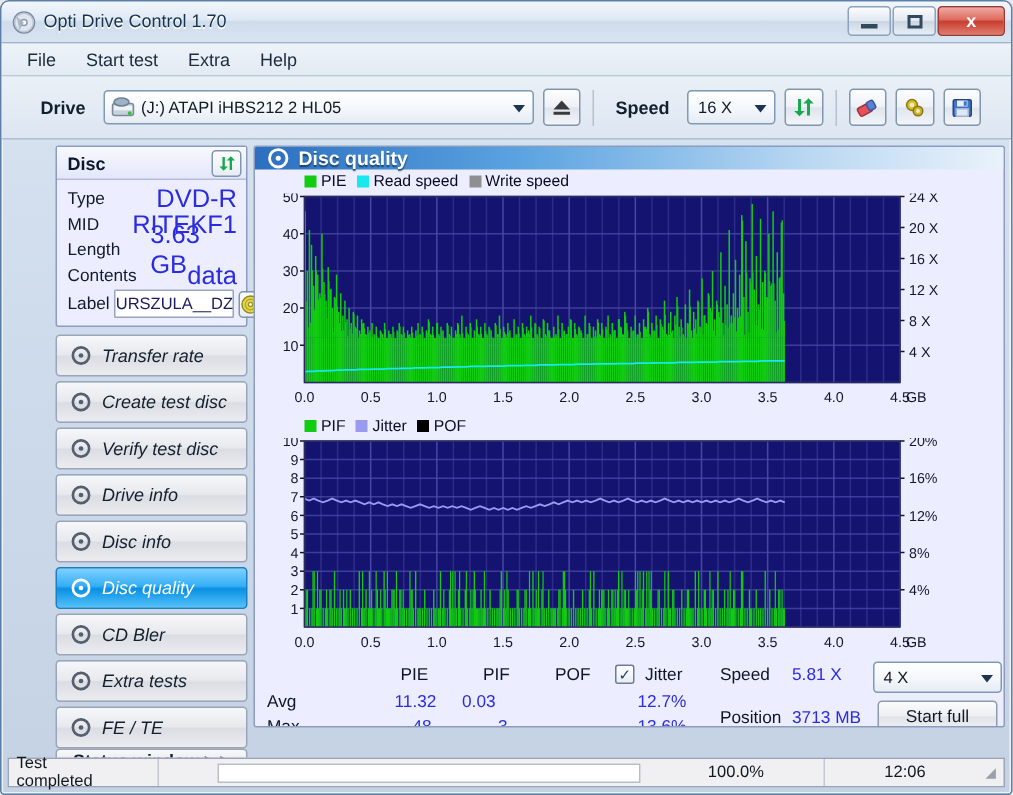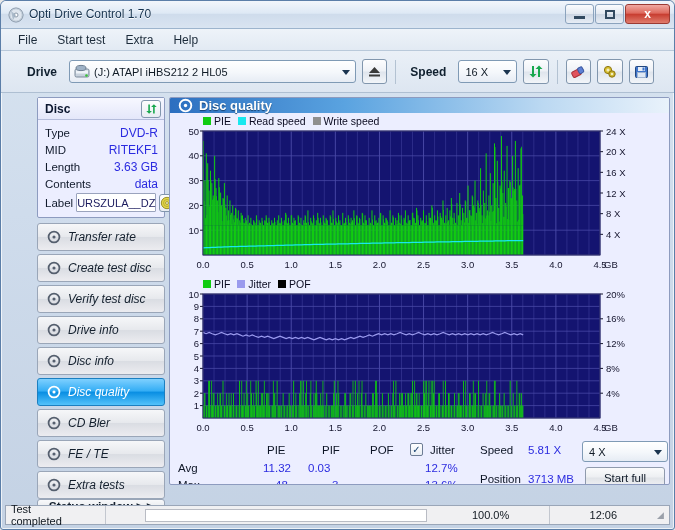--- a/index.html
+++ b/index.html
@@ -104,21 +104,21 @@
   }
   .disc-head .t { font-weight: bold; font-size: 12px; color: #0c1730; }
   .mini-btn {
     width: 20px; height: 18px; border: 1px solid #8196ad; border-radius: 3px;
     background: linear-gradient(180deg,#fdfdfe,#e8ecf3);
     display: flex; align-items: center; justify-content: center;
   }
   .disc-rows { padding: 4px 6px 5px 7px; }
   .drow { display: flex; justify-content: space-between; align-items: center; height: 17px; }
   .drow .k { color: #111a2c; font-size: 11.5px; }
-  .drow .v { color: #2b2be0; font-size: 12px; margin-left: 20px; }
+  .drow .v { color: #2b2be0; font-size: 17px; margin-left: 20px; }
   .label-row { display: flex; align-items: center; gap: 3px; margin-top: 1px; }
   .label-row .k { color: #111a2c; font-size: 11.5px; }
   .label-box {
     flex: 1; height: 19px; border: 1px solid #9aa3bd; background: #fff;
     font-size: 11px; color: #1b1b5e; display: flex; align-items: center;
     justify-content: center; border-radius: 1px;
   }
   .nav { margin-top: 5px; display: flex; flex-direction: column; gap: 3px; font-style: italic; }
   .navbtn {
     height: 28px; display: flex; align-items: center; gap: 7px; padding-left: 9px;
@@ -364,28 +364,28 @@
               <circle cx="8" cy="8" r="6.2" fill="none" stroke="#555f6e" stroke-width="2"></circle>
               <circle cx="8" cy="8" r="1.8" fill="#555f6e"></circle>
             </svg>
           <span>CD Bler</span>
         </div>
         <div class="navbtn">
           <svg width="14" height="14" viewBox="0 0 16 16">
               <circle cx="8" cy="8" r="6.2" fill="none" stroke="#555f6e" stroke-width="2"></circle>
               <circle cx="8" cy="8" r="1.8" fill="#555f6e"></circle>
             </svg>
-          <span>FE / TE</span>
+          <span>Extra tests</span>
         </div>
         <div class="navbtn">
           <svg width="14" height="14" viewBox="0 0 16 16">
               <circle cx="8" cy="8" r="6.2" fill="none" stroke="#555f6e" stroke-width="2"></circle>
               <circle cx="8" cy="8" r="1.8" fill="#555f6e"></circle>
             </svg>
-          <span>Extra tests</span>
+          <span>FE / TE</span>
         </div>
       </div>
 
       <div class="statuswin">Status window &gt; &gt;</div>
     </div>
 
     <div class="right">
       <div class="right-head">
         <svg width="15" height="15" viewBox="0 0 16 16">
           <circle cx="8" cy="8" r="6.2" fill="none" stroke="#ffffff" stroke-width="2"></circle>

